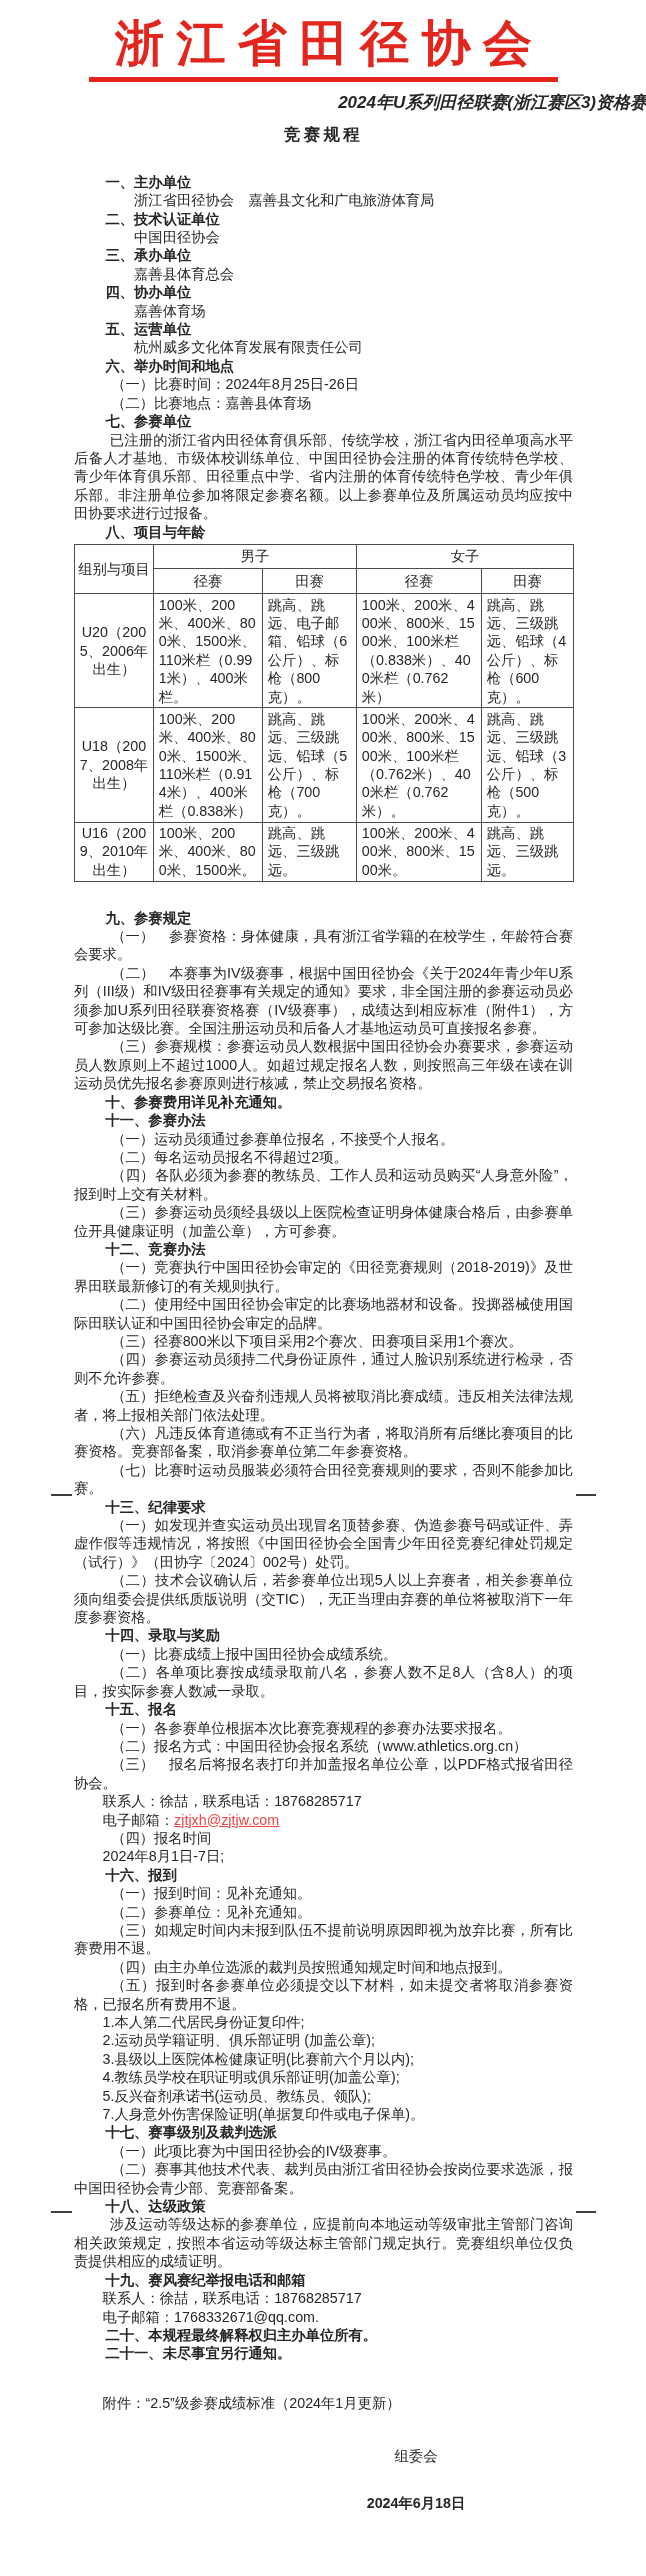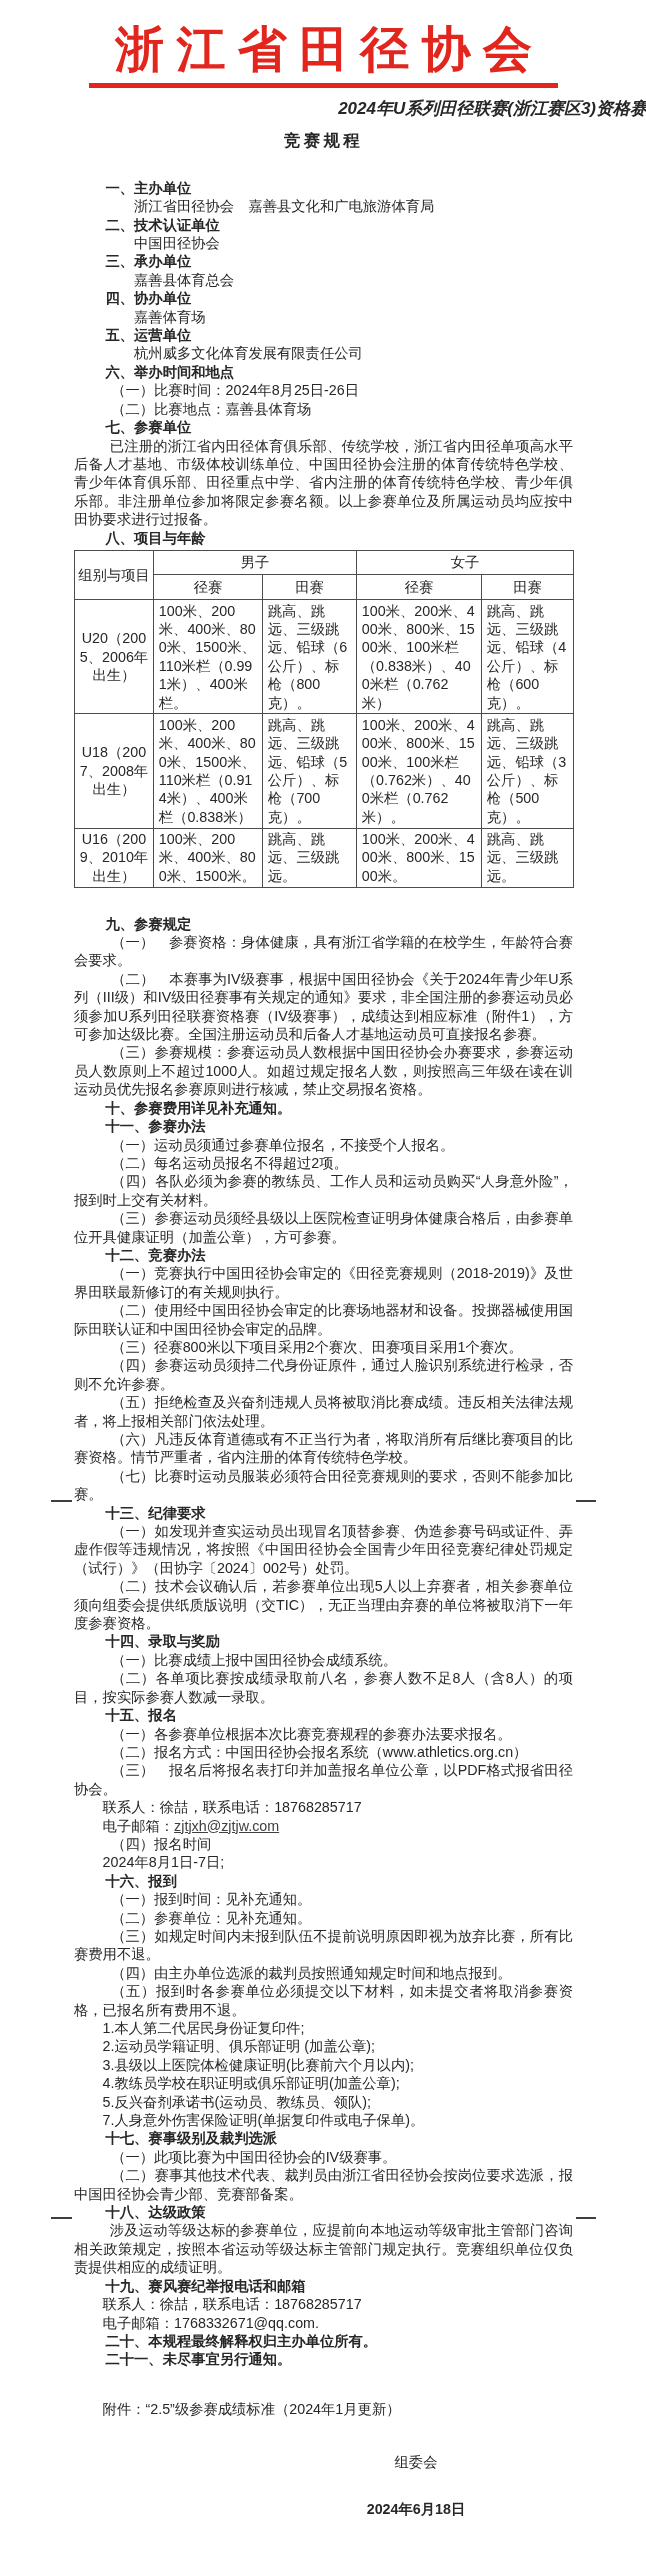--- a/index.html
+++ b/index.html
@@ -1,35 +1,35 @@
 <!DOCTYPE html>
 <html lang="zh" style="font-size:11px"><head>
 <meta charset="utf-8">
 <style>
   html,body{margin:0;padding:0;background:#ffffff;}
   .page{
     width:647px;height:2576px;background:#fff;overflow:hidden;position:relative;
     font-family:"Liberation Sans","DejaVu Sans",sans-serif;color:#272727;
   }
   .org-title{
-    padding-top:19px;text-align:center;font-size:49px;font-weight:700;
+    padding-top:13px;text-align:center;font-size:49px;font-weight:700;
     letter-spacing:12.3px;text-indent:12.3px;line-height:1.25;white-space:nowrap;
   }
   .red-bar{width:469px;height:5.5px;margin:2.7px auto 0;}
   .doc-title{margin-top:8.2px;text-align:right;font-size:17px;font-weight:700;font-style:italic;}
   .doc-subtitle{margin-top:10.2px;text-align:center;font-size:16.4px;font-weight:700;letter-spacing:3.4px;}
   .content{padding:27px 74px 0;font-size:14.3px;line-height:18.4px;text-align:justify;}
   .heading{text-indent:2.2em;font-weight:700;text-align:left;}
   .unit{text-indent:4.2em;text-align:left;}
   .item{text-indent:2.6em;}
   .para{text-indent:2.5em;}
   .plain{text-indent:2em;text-align:left;}
   .attach{text-indent:2em;margin-top:31px;text-align:left;}
   .gap-lg{margin-top:27px;}
-  .email-link{color:#404040;text-decoration:underline;cursor:pointer;}
+  .email-link{color:#ef4444;text-decoration:underline;cursor:pointer;}
   .break{position:relative;height:0;}
   .dash{position:absolute;width:20.5px;height:2px;background:#3f3f3f;top:-4.1px;}
   .dash-left{left:-23px;}
   .dash-right{right:-23px;}
   table.events{
     border-collapse:collapse;width:500px;margin:2.7px 0 0 0;
     font-size:14.3px;line-height:18.4px;table-layout:fixed;
   }
   table.events th,table.events td{
     border:0.7px solid #4c4c4c;padding:1.4px 4.8px;vertical-align:top;
@@ -84,21 +84,21 @@
             <th>径赛</th>
             <th>田赛</th>
             <th>径赛</th>
             <th>田赛</th>
           </tr>
         </thead>
         <tbody>
           <tr>
             <td class="group-cell">U20（2005、2006年出生）</td>
             <td>100米、200米、400米、800米、1500米、110米栏（0.991米）、400米栏。</td>
-            <td>跳高、跳远、三级跳远、铅球（6公斤）、标枪（800克）。</td>
+            <td>跳高、跳远、电子邮箱、铅球（6公斤）、标枪（800克）。</td>
             <td>100米、200米、400米、800米、1500米、100米栏（0.838米）、400米栏（0.762米）</td>
             <td>跳高、跳远、三级跳远、铅球（4公斤）、标枪（600克）。</td>
           </tr>
           <tr>
             <td class="group-cell">U18（2007、2008年出生）</td>
             <td>100米、200米、400米、800米、1500米、110米栏（0.914米）、400米栏（0.838米）</td>
             <td>跳高、跳远、三级跳远、铅球（5公斤）、标枪（700克）。</td>
             <td>100米、200米、400米、800米、1500米、100米栏（0.762米）、400米栏（0.762米）。</td>
             <td>跳高、跳远、三级跳远、铅球（3公斤）、标枪（500克）。</td>
           </tr>
@@ -120,21 +120,21 @@
       <div class="item">（一）运动员须通过参赛单位报名，不接受个人报名。</div>
       <div class="item">（二）每名运动员报名不得超过2项。</div>
       <div class="item">（四）各队必须为参赛的教练员、工作人员和运动员购买“人身意外险”，报到时上交有关材料。</div>
       <div class="item">（三）参赛运动员须经县级以上医院检查证明身体健康合格后，由参赛单位开具健康证明（加盖公章），方可参赛。</div>
       <div class="heading">十二、竞赛办法</div>
       <div class="item">（一）竞赛执行中国田径协会审定的《田径竞赛规则（2018-2019)》及世界田联最新修订的有关规则执行。</div>
       <div class="item">（二）使用经中国田径协会审定的比赛场地器材和设备。投掷器械使用国际田联认证和中国田径协会审定的品牌。</div>
       <div class="item">（三）径赛800米以下项目采用2个赛次、田赛项目采用1个赛次。</div>
       <div class="item">（四）参赛运动员须持二代身份证原件，通过人脸识别系统进行检录，否则不允许参赛。</div>
       <div class="item">（五）拒绝检查及兴奋剂违规人员将被取消比赛成绩。违反相关法律法规者，将上报相关部门依法处理。</div>
-      <div class="item">（六）凡违反体育道德或有不正当行为者，将取消所有后继比赛项目的比赛资格。情节严重者，省内注册的体育传统特色学校。</div>
+      <div class="item">（六）凡违反体育道德或有不正当行为者，将取消所有后继比赛项目的比赛资格。竞赛部备案，取消参赛单位第二年参赛资格。</div>
       <div class="item">（七）比赛时运动员服装必须符合田径竞赛规则的要求，否则不能参加比赛。</div>
       <div class="break">
         <span class="dash dash-left"></span>
         <span class="dash dash-right"></span>
       </div>
       <div class="heading">十三、纪律要求</div>
       <div class="item">（一）如发现并查实运动员出现冒名顶替参赛、伪造参赛号码或证件、弄虚作假等违规情况，将按照《中国田径协会全国青少年田径竞赛纪律处罚规定（试行）》（田协字〔2024〕002号）处罚。</div>
       <div class="item">（二）技术会议确认后，若参赛单位出现5人以上弃赛者，相关参赛单位须向组委会提供纸质版说明（交TIC），无正当理由弃赛的单位将被取消下一年度参赛资格。</div>
       <div class="heading">十四、录取与奖励</div>
       <div class="item">（一）比赛成绩上报中国田径协会成绩系统。</div>

